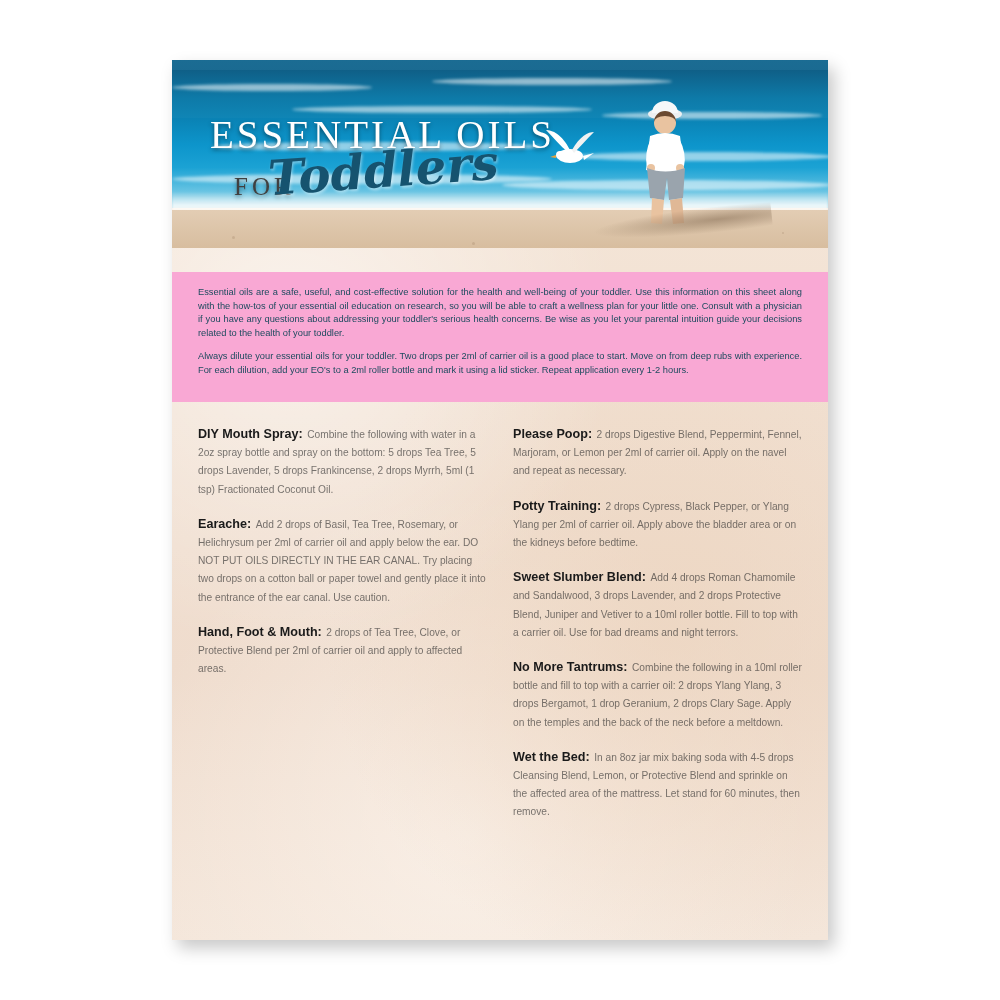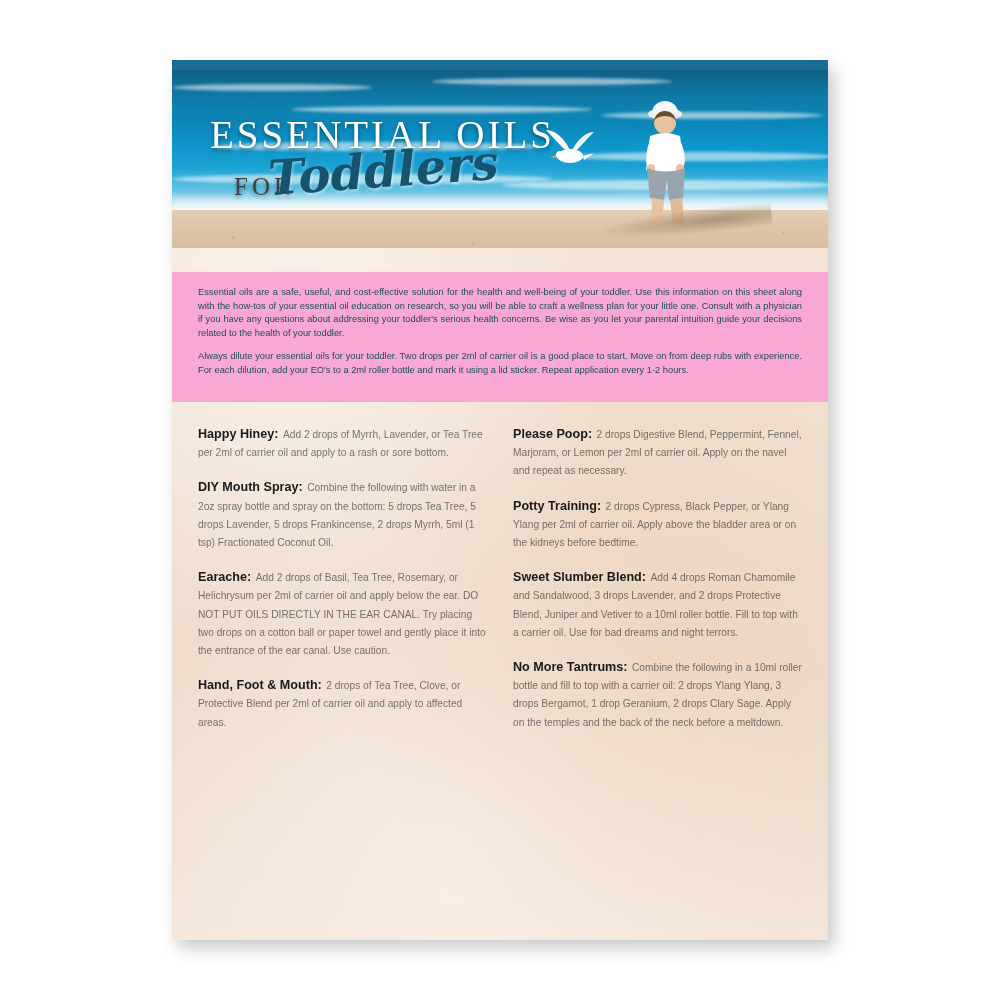--- a/index.html
+++ b/index.html
@@ -241,24 +241,20 @@
 
     <div class="intro">
       <p class="soft">Essential oils are a safe, useful, and cost-effective solution for the health and well-being of your toddler. Use this information on this sheet along with the how-tos of your essential oil education on research, so you will be able to craft a wellness plan for your little one. Consult with a physician if you have any questions about addressing your toddler's serious health concerns. Be wise as you let your parental intuition guide your decisions related to the health of your toddler.</p>
       <p class="soft">Always dilute your essential oils for your toddler. Two drops per 2ml of carrier oil is a good place to start. Move on from deep rubs with experience. For each dilution, add your EO's to a 2ml roller bottle and mark it using a lid sticker. Repeat application every 1-2 hours.</p>
     </div>
 
     <div class="body-area">
 
       <div class="col">
         <div class="entry">
-          <span class="term">Happy Hiney:</span>
-          <span class="desc soft">Add 2 drops of Myrrh, Lavender, or Tea Tree per 2ml of carrier oil and apply to a rash or sore bottom.</span>
-        </div>
-        <div class="entry">
           <span class="term">DIY Mouth Spray:</span>
           <span class="desc soft">Combine the following with water in a 2oz spray bottle and spray on the bottom: 5 drops Tea Tree, 5 drops Lavender, 5 drops Frankincense, 2 drops Myrrh, 5ml (1 tsp) Fractionated Coconut Oil.</span>
         </div>
         <div class="entry">
           <span class="term">Earache:</span>
           <span class="desc soft">Add 2 drops of Basil, Tea Tree, Rosemary, or Helichrysum per 2ml of carrier oil and apply below the ear. DO NOT PUT OILS DIRECTLY IN THE EAR CANAL. Try placing two drops on a cotton ball or paper towel and gently place it into the entrance of the ear canal. Use caution.</span>
         </div>
         <div class="entry">
           <span class="term">Hand, Foot &amp; Mouth:</span>
           <span class="desc soft">2 drops of Tea Tree, Clove, or Protective Blend per 2ml of carrier oil and apply to affected areas.</span>
@@ -274,18 +270,22 @@
           <span class="term">Potty Training:</span>
           <span class="desc soft">2 drops Cypress, Black Pepper, or Ylang Ylang per 2ml of carrier oil. Apply above the bladder area or on the kidneys before bedtime.</span>
         </div>
         <div class="entry">
           <span class="term">Sweet Slumber Blend:</span>
           <span class="desc soft">Add 4 drops Roman Chamomile and Sandalwood, 3 drops Lavender, and 2 drops Protective Blend, Juniper and Vetiver to a 10ml roller bottle. Fill to top with a carrier oil. Use for bad dreams and night terrors.</span>
         </div>
         <div class="entry">
           <span class="term">No More Tantrums:</span>
           <span class="desc soft">Combine the following in a 10ml roller bottle and fill to top with a carrier oil: 2 drops Ylang Ylang, 3 drops Bergamot, 1 drop Geranium, 2 drops Clary Sage. Apply on the temples and the back of the neck before a meltdown.</span>
+        </div>
+        <div class="entry">
+          <span class="term">Wet the Bed:</span>
+          <span class="desc soft">In an 8oz jar mix baking soda with 4-5 drops Cleansing Blend, Lemon, or Protective Blend and sprinkle on the affected area of the mattress. Let stand for 60 minutes, then remove.</span>
         </div>
       </div>
 
     </div>
   </div>
 </div>
 
 </body></html>

